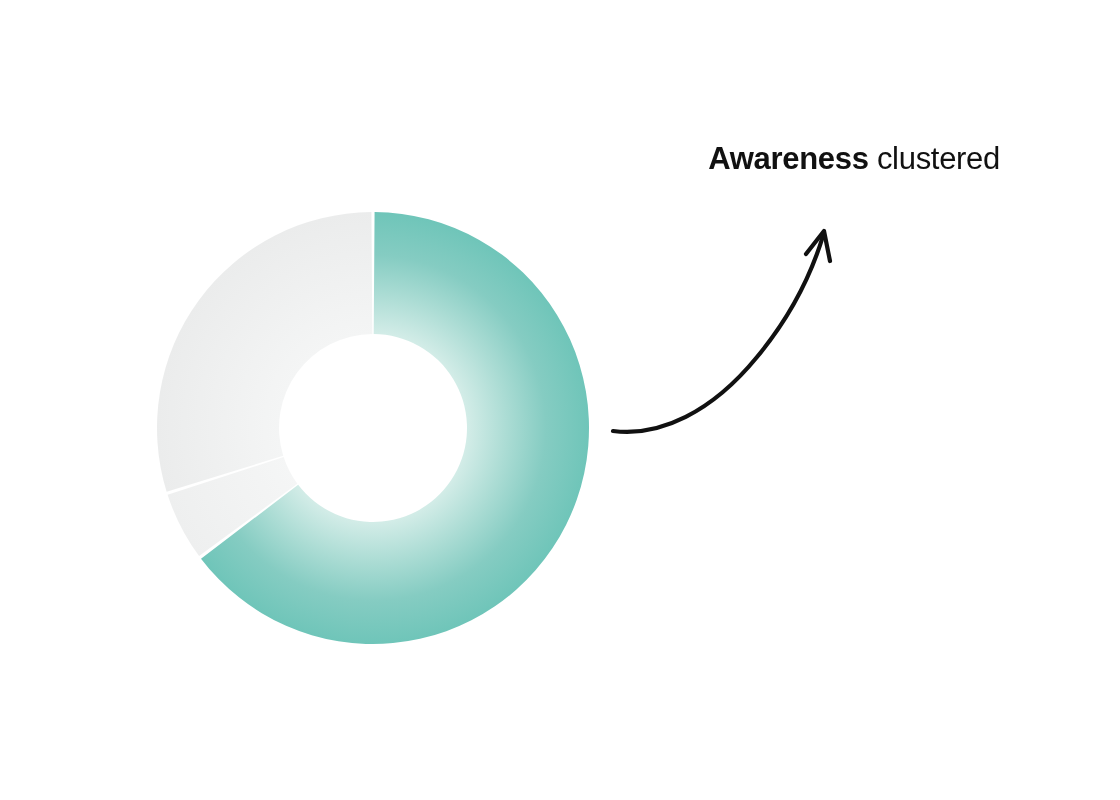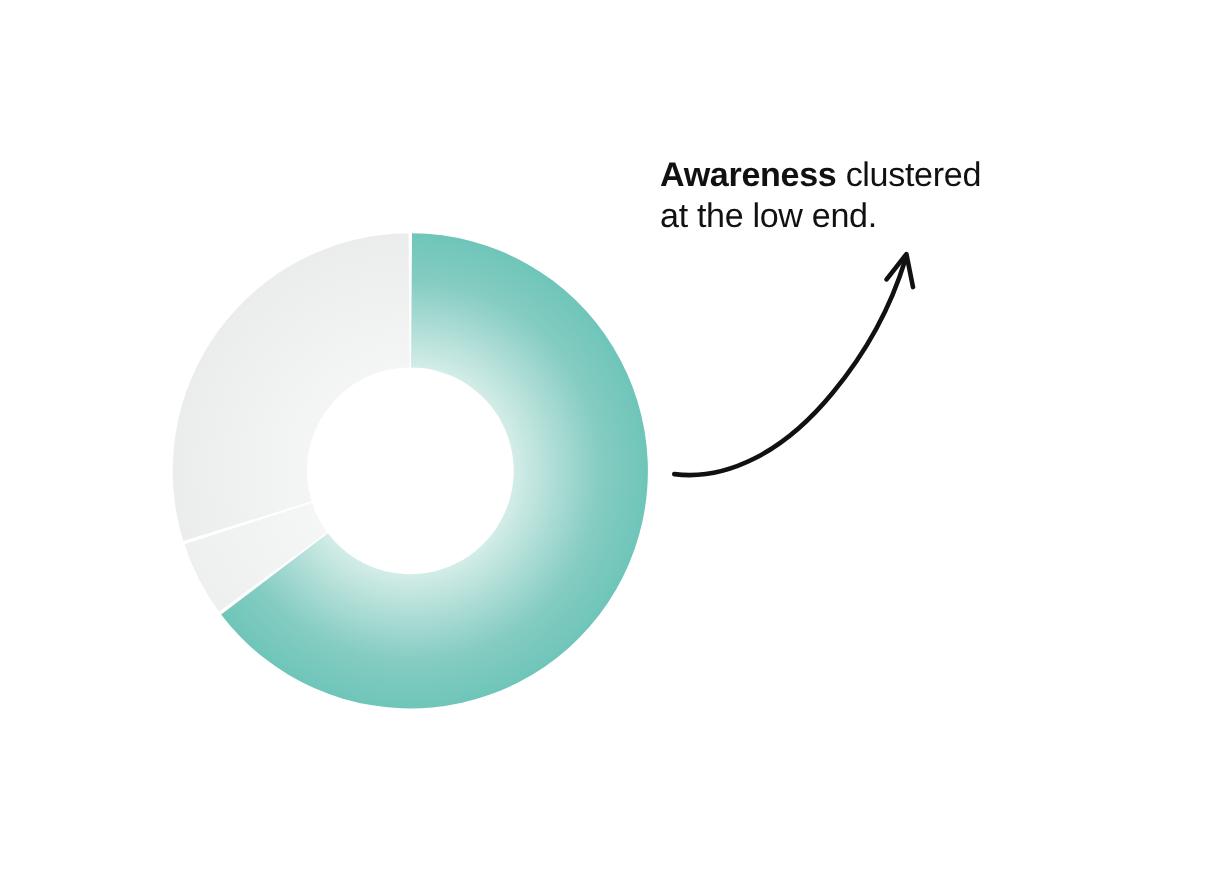--- a/index.html
+++ b/index.html
@@ -21,21 +21,21 @@
     inset: 0;
     width: 1120px;
     height: 800px;
   }
 
   .annotation {
     position: absolute;
     left: 600px;
     top: 140px;
     width: 400px;
-    text-align: left;
+    text-align: right;
     font-family: "Liberation Sans", sans-serif;
     font-size: 31px;
     line-height: 37px;
     color: #111111;
     letter-spacing: -0.3px;
   }
   .annotation .lead {
     font-weight: 700;
   }
   .annotation .rest {
@@ -84,14 +84,13 @@
   <g>
     <path fill="none" stroke="#111111" stroke-width="4.2" stroke-linecap="round" d="M 613 431
              C 660 437, 712 412, 757 357
              C 791 316, 812 272, 823 236"></path>
     <path fill="none" stroke="#111111" stroke-width="4.2" stroke-linecap="round" stroke-linejoin="round" d="M 806 254 L 824 231 L 830 261"></path>
   </g>
 </svg>
 
 <div class="annotation">
   <span class="lead">Awareness</span><span class="rest"> clustered</span>
-  <span class="line2">at the low end.</span>
 </div>
 
 </body></html>

